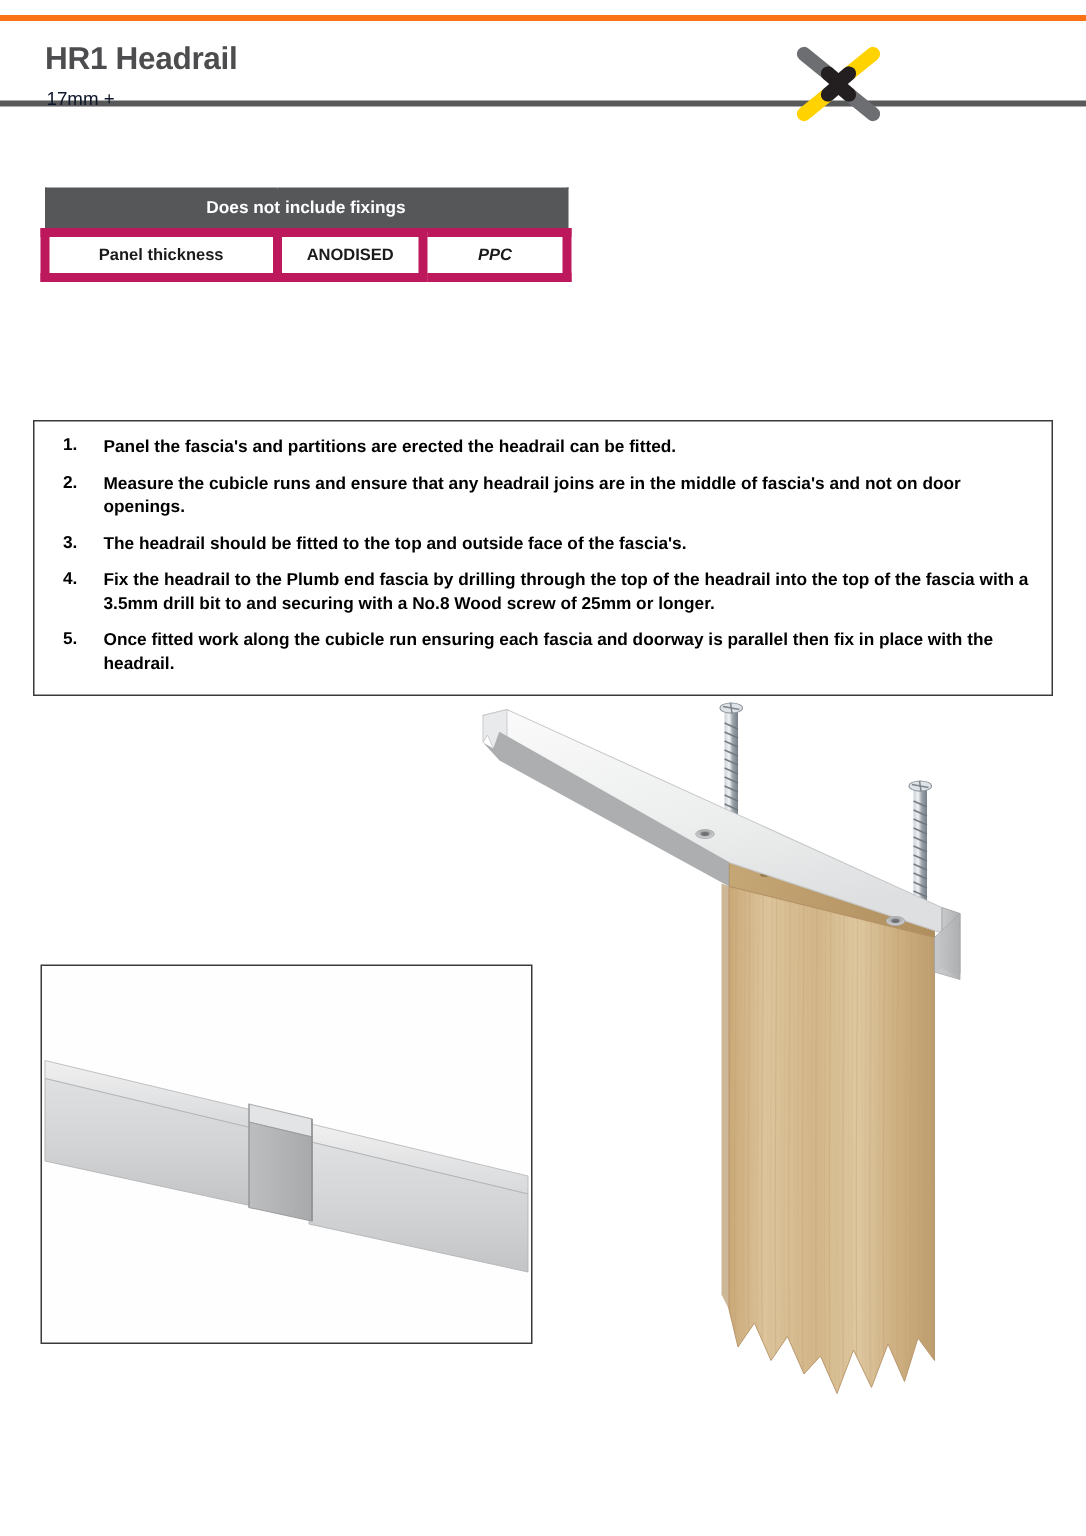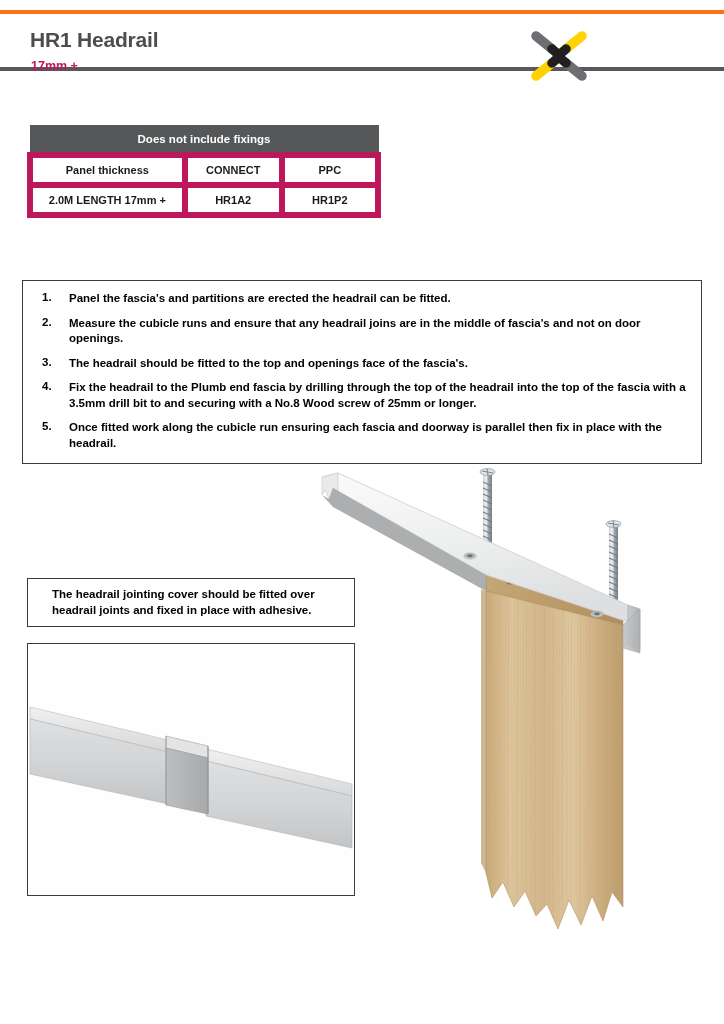--- a/index.html
+++ b/index.html
@@ -18,21 +18,21 @@
     border-bottom: 4px solid #58595b;
     background: #fff;
   }
   .header-title {
     position: absolute; left: 30px; top: 14px;
     font-size: 21px; font-weight: bold; color: #4d4d4f;
     letter-spacing: -0.2px;
   }
   .header-sub {
     position: absolute; left: 31px; top: 45px;
-    font-size: 12.5px; font-weight: bold; color: #be185d;
+    font-size: 12.5px; font-weight: normal; color: #0f172a;
   }
 
   
   .logo { position: absolute; right: 36px; top: 13px; width: 160px; height: 58px; }
   .logo-mark { position: absolute; left: 0; top: 0; width: 62px; height: 58px; }
   .logo-text { position: absolute; left: 66px; top: 11px; }
   .logo-name {
     font-size: 19px; font-weight: bold; color: #231f20;
     letter-spacing: 0.6px; line-height: 19px;
   }
@@ -57,21 +57,21 @@
     padding: 6px 4px;
     background: #fff;
   }
   .spec-table .title-row th {
     background: #555759; color: #ffffff;
     font-size: 11.5px; padding: 7px 20px;
     border: 1px solid #555759;
   }
   .spec-table .col-label { width: 158px; }
   .spec-table .col-a { width: 98px; }
-  .spec-table .col-p { width: 98px; }
+  .spec-table .col-p { width: 98px; font-style: italic; }
 
   
   .instructions {
     position: absolute; left: 22px; top: 280px;
     width: 680px; min-height: 170px;
     border: 1.5px solid #3a3a3a;
     padding: 10px 14px 10px 10px;
     background: #fff;
   }
   .inst-item { display: flex; margin-bottom: 9px; }
@@ -147,59 +147,51 @@
     </div>
   </div>
 
   <table class="spec-table">
     <thead>
       <tr class="title-row">
         <th colspan="3">Does not include fixings</th>
       </tr>
       <tr>
         <th class="col-label">Panel thickness</th>
-        <th class="col-a">CONNECT</th>
+        <th class="col-a">ANODISED</th>
         <th class="col-p">PPC</th>
       </tr>
     </thead>
     <tbody>
-      <tr>
-        <td>2.0M LENGTH 17mm +</td>
-        <td>HR1A2</td>
-        <td>HR1P2</td>
-      </tr>
     </tbody>
   </table>
 
   <div class="instructions">
     <div class="inst-item">
       <div class="inst-num">1.</div>
       <div class="inst-text">Panel the fascia's and partitions are erected the headrail can be fitted.</div>
     </div>
     <div class="inst-item">
       <div class="inst-num">2.</div>
       <div class="inst-text">Measure the cubicle runs and ensure that any headrail joins are in the middle of fascia's and not on door openings.</div>
     </div>
     <div class="inst-item">
       <div class="inst-num">3.</div>
-      <div class="inst-text">The headrail should be fitted to the top and openings face of the fascia's.</div>
+      <div class="inst-text">The headrail should be fitted to the top and outside face of the fascia's.</div>
     </div>
     <div class="inst-item">
       <div class="inst-num">4.</div>
       <div class="inst-text">Fix the headrail to the Plumb end fascia by drilling through the top of the headrail into the top of the fascia with a 3.5mm drill bit to and securing with a No.8 Wood screw of 25mm or longer.</div>
     </div>
     <div class="inst-item">
       <div class="inst-num">5.</div>
       <div class="inst-text">Once fitted  work along the cubicle run ensuring each fascia and doorway is parallel then fix in place with the headrail.</div>
     </div>
   </div>
 
-  <div class="note-box">
-    <div class="note-text">The headrail jointing cover should be fitted over headrail joints and fixed in place with adhesive.</div>
-  </div>
 
   <div class="joint-panel">
     <svg width="326" height="251" viewBox="0 0 326 251">
       <defs>
         <linearGradient id="jrailFace" x1="0" y1="0" x2="0" y2="1">
           <stop offset="0%" stop-color="#dfe0e1"></stop>
           <stop offset="55%" stop-color="#d2d3d5"></stop>
           <stop offset="100%" stop-color="#c3c4c6"></stop>
         </linearGradient>
         <linearGradient id="jrailTop" x1="0" y1="0" x2="0" y2="1">

